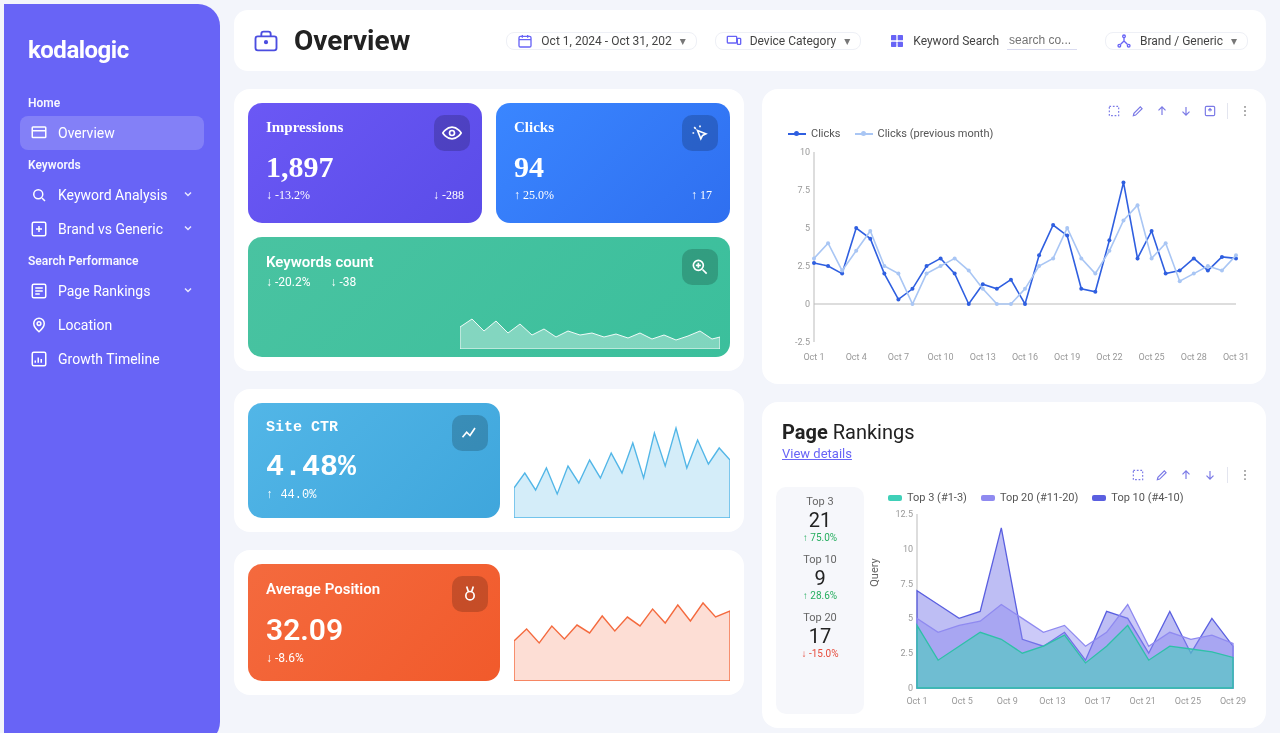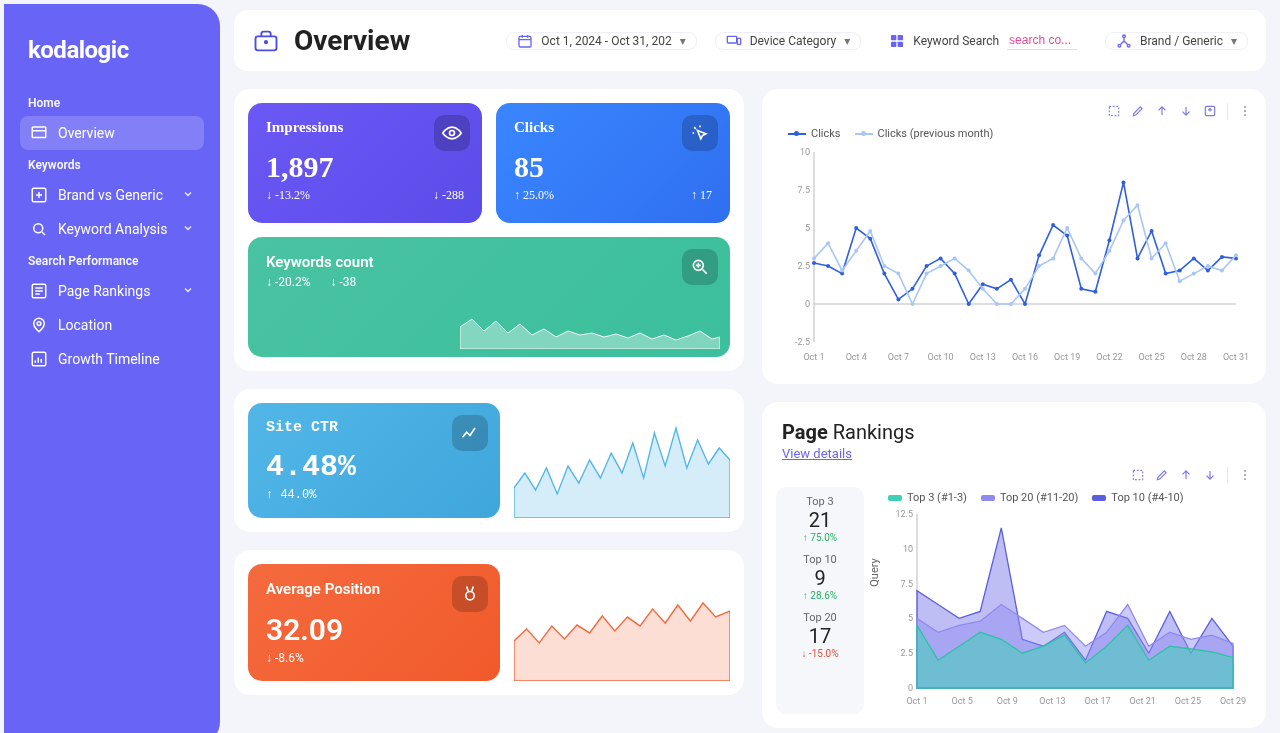--- a/index.html
+++ b/index.html
@@ -17,21 +17,21 @@
 
   
   .main { flex: 1; padding: 10px 14px 20px 14px; overflow: hidden; }
   .topbar { background: #fff; border-radius: 14px; padding: 14px 18px; display: flex; align-items: center; gap: 18px; margin-bottom: 18px; }
   .page-title { display: flex; align-items: center; gap: 14px; font-size: 28px; font-weight: 700; }
   .title-icon { width: 28px; height: 28px; display:inline-flex; }
   .spacer { flex: 1; }
   .filter { display: flex; align-items: center; gap: 8px; border: 1px solid #eef0f6; border-radius: 8px; padding: 0 10px; font-size: 12px; color: #444; background:#fff; }
   .filter .fi { color: #6864f6; display:inline-flex; }
   .filter .chev { color:#777; }
-  .keyword-search-input { border:none; border-bottom:1px solid #d9dbf0; font-size:12px; width:70px; color:#ec4899; padding:2px 2px; background:transparent; }
+  .keyword-search-input { border:none; border-bottom:1px solid #d9dbf0; font-size:12px; width:70px; color:#737373; padding:2px 2px; background:transparent; }
 
   .grid { display: grid; grid-template-columns: 510px 1fr; gap: 18px; }
 
   .panel { background:#fff; border-radius: 16px; padding: 14px; }
   .cards-panel { display:flex; flex-direction:column; gap:14px; }
   .cards-row { display:flex; gap:14px;font-family:Liberation Serif, serif; }
 
   .metric-card { position:relative; border-radius: 14px; padding: 16px 18px; color:#fff; flex:1; }
   .metric-card .title { font-size: 15px; font-weight:600; }
   .metric-card .big { font-size: 30px; font-weight:600; margin-top:14px; }
@@ -95,39 +95,39 @@
             <path d="M3 9h18"></path>
           </svg>
       </span>
       <span>Overview</span>
     </div>
 
     <div class="nav-section-title">Keywords</div>
     <div class="nav-item">
       <span class="nav-icon">
         <svg viewBox="0 0 24 24" width="18" height="18" fill="none" stroke="#fff" stroke-width="2">
-            <rect x="3" y="3" width="18" height="18" rx="2"></rect>
-            <path d="M12 8v8M8 12h8"></path>
-          </svg>
-      </span>
-      <span>Brand vs Generic</span>
+            <circle cx="11" cy="11" r="6"></circle>
+            <path d="M20 20l-4-4"></path>
+          </svg>
+      </span>
+      <span>Keyword Analysis</span>
       <span class="chev">
         <svg width="12" height="12" viewBox="0 0 24 24" fill="none" stroke="#fff" stroke-width="3">
             <path d="M6 9l6 6 6-6"></path>
           </svg>
       </span>
     </div>
     <div class="nav-item">
       <span class="nav-icon">
         <svg viewBox="0 0 24 24" width="18" height="18" fill="none" stroke="#fff" stroke-width="2">
-            <circle cx="11" cy="11" r="6"></circle>
-            <path d="M20 20l-4-4"></path>
-          </svg>
-      </span>
-      <span>Keyword Analysis</span>
+            <rect x="3" y="3" width="18" height="18" rx="2"></rect>
+            <path d="M12 8v8M8 12h8"></path>
+          </svg>
+      </span>
+      <span>Brand vs Generic</span>
       <span class="chev">
         <svg width="12" height="12" viewBox="0 0 24 24" fill="none" stroke="#fff" stroke-width="3">
             <path d="M6 9l6 6 6-6"></path>
           </svg>
       </span>
     </div>
 
     <div class="nav-section-title">Search Performance</div>
     <div class="nav-item">
       <span class="nav-icon">
@@ -249,21 +249,21 @@
             </div>
 
             <div class="metric-card clicks small">
               <div class="card-icon">
                 <svg viewBox="0 0 24 24" fill="none" stroke="#fff" stroke-width="2">
                     <path d="M9 9l10 4-4 2-2 4-4-10z"></path>
                     <path d="M5 5l2 2M12 3v2M3 12h2"></path>
                   </svg>
               </div>
               <div class="title">Clicks</div>
-              <div class="big">85</div>
+              <div class="big">94</div>
               <div class="delta-row">
                 <span>↑ <span>25.0%</span></span>
                 <span>↑ <span>17</span></span>
               </div>
             </div>
           </div>
 
           <div class="metric-card keywords" style="position:relative; min-height:120px;">
             <div class="card-icon">
               <svg viewBox="0 0 24 24" fill="none" stroke="#fff" stroke-width="2">

